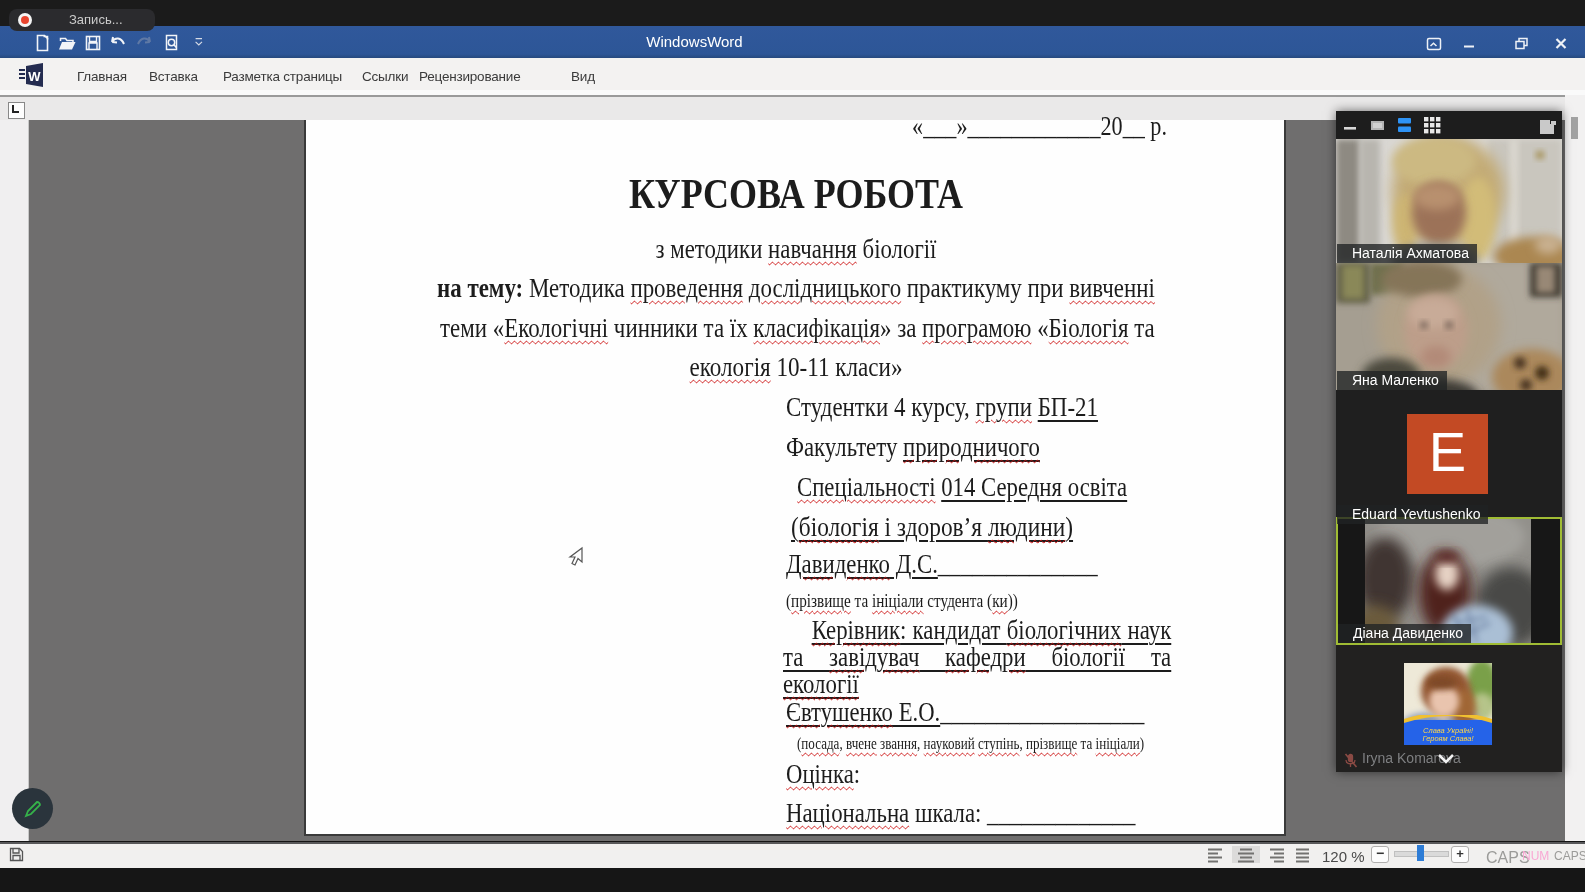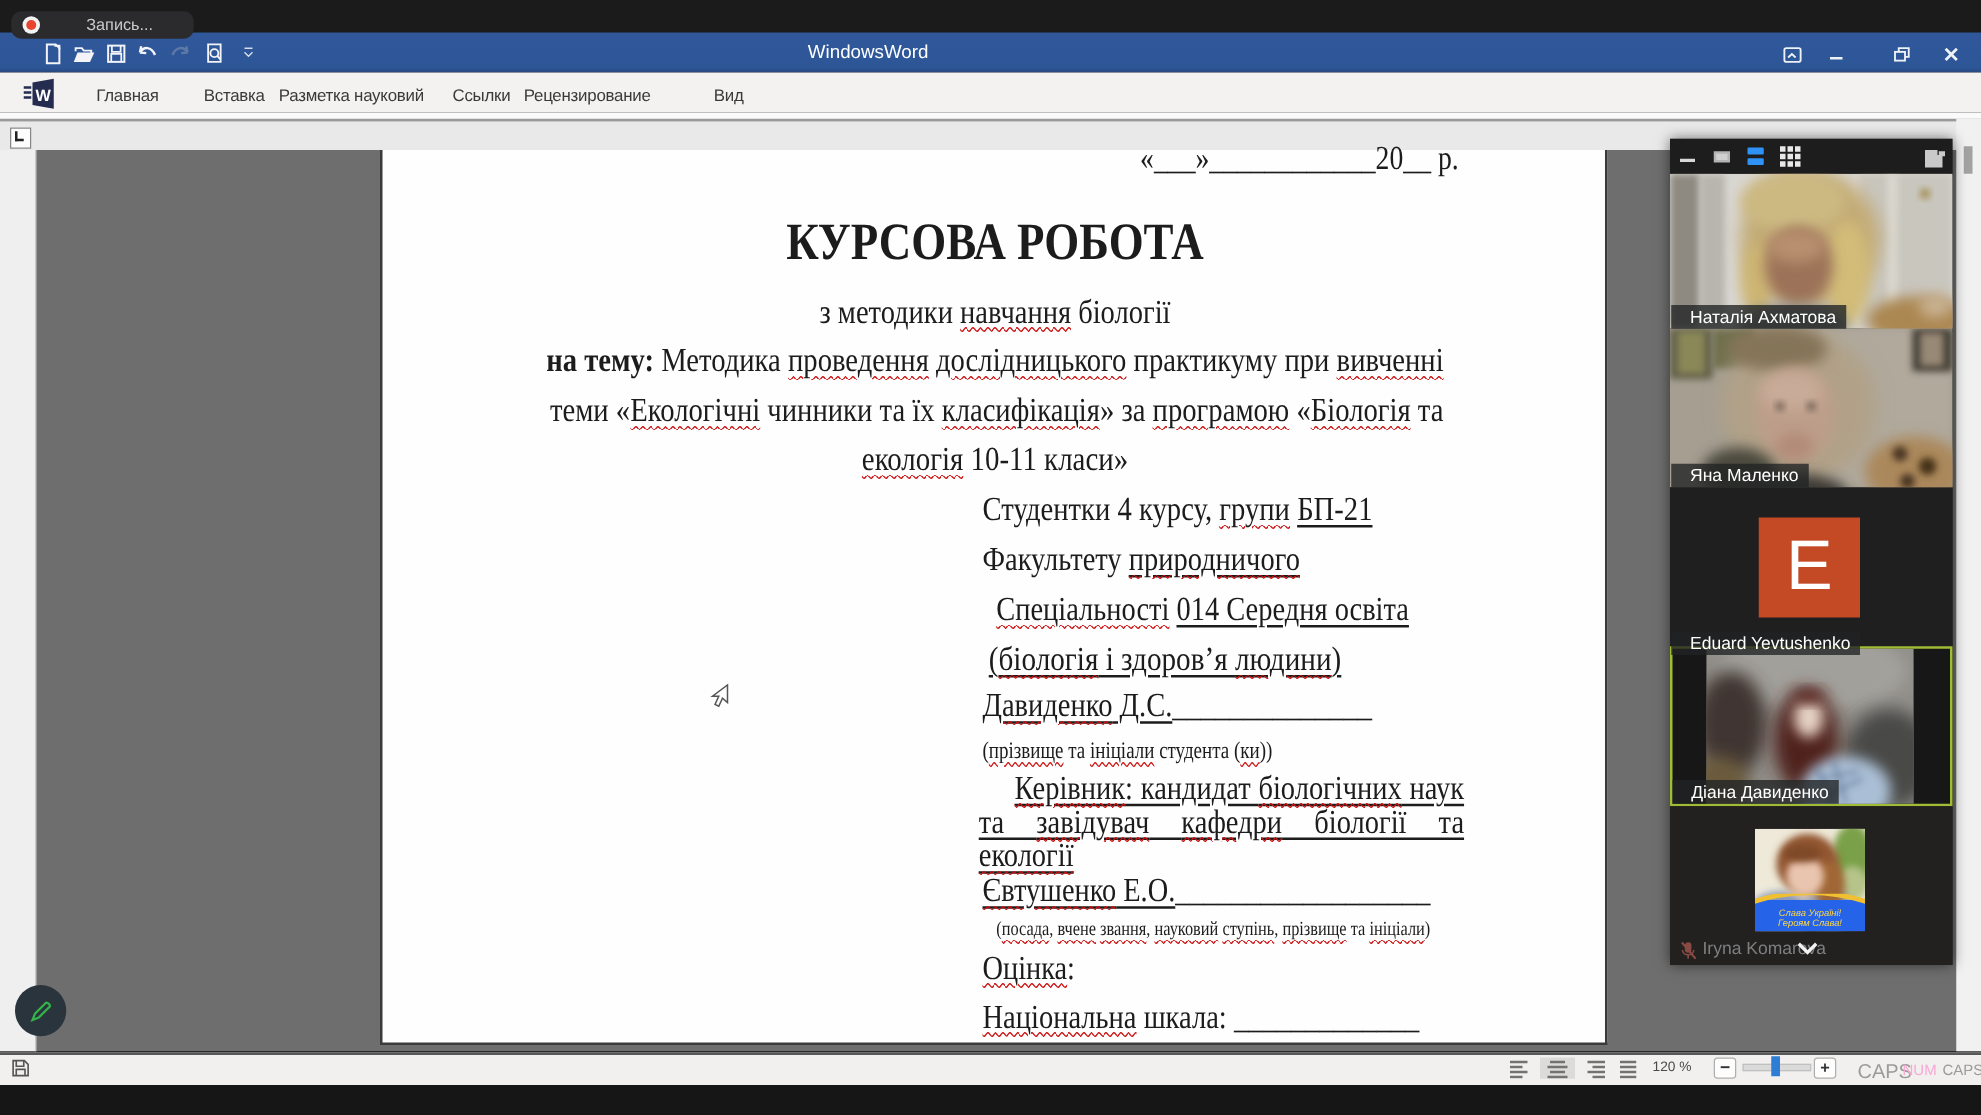--- a/index.html
+++ b/index.html
@@ -81,22 +81,22 @@
 <div class="abs" id="tabstrip2"></div>
 <div class="abs" id="ruler"></div>
 <svg class="abs" style="left:17px;top:62px" width="28" height="26" viewBox="0 0 28 26">
 <g stroke="#242c50" stroke-width="2">
 <path d="M2 8 h6 M2 12 h6 M2 16 h6"></path>
 </g>
 <path d="M9 4 L26 1 L26 25 L9 22 Z" fill="#242c50"></path>
 <text x="17.5" y="18.5" font-size="13" font-weight="bold" fill="#fff" text-anchor="middle" font-family="Liberation Sans">W</text>
 </svg>
 <span class="abs tab" style="left:77px">Главная</span>
-<span class="abs tab" style="left:163px">Вставка</span>
-<span class="abs tab" style="left:223px">Разметка науковий</span>
+<span class="abs tab" style="left:149px">Вставка</span>
+<span class="abs tab" style="left:223px">Разметка страницы</span>
 <span class="abs tab" style="left:362px">Ссылки</span>
 <span class="abs tab" style="left:419px">Рецензирование</span>
 <span class="abs tab" style="left:571px">Вид</span>
 <div class="abs" id="docarea"></div>
 <div class="abs" id="leftstrip"></div>
 <div class="abs" id="page"></div>
 <div class="abs" id="rightstrip"></div>
 <div class="abs" id="vthumb"></div>
 <div class="abs" id="lbox"></div>
 <div class="abs" id="lglyph"></div>
@@ -111,21 +111,21 @@
   </svg>
 <svg class="abs" style="left:1206px;top:846px" width="104" height="17" viewBox="0 0 104 17">
 <rect x="26" y="-2" width="28" height="21" fill="#dcdbda"></rect>
 <g stroke="#737270" stroke-width="2">
 <path d="M2 3.5 h14 M2 7.5 h10 M2 11.5 h14 M2 15.5 h10"></path>
 <path d="M34 3.5 h12 M32 7.5 h16 M34 11.5 h12 M32 15.5 h16"></path>
 <path d="M64 3.5 h14 M68 7.5 h10 M64 11.5 h14 M68 15.5 h10"></path>
 <path d="M90 3.5 h13 M90 7.5 h13 M90 11.5 h13 M90 15.5 h13"></path>
 </g>
 </svg>
-<span class="abs" style="left:1322px;top:848px;font-size:11px;color:#4a4a4a">120 %</span>
+<span class="abs" style="left:1322px;top:848px;font-size:15px;color:#4a4a4a">120 %</span>
 <div class="abs" style="left:1371px;top:846px;width:16px;height:15px;background:#fdfdfd;border:1px solid #b0afae;border-radius:3px;text-align:center;line-height:13px;color:#333;font-size:14px;font-weight:bold">−</div>
 <div class="abs" style="left:1394px;top:851px;width:53px;height:4px;background:#dadada;border:1px solid #c0c0c0"></div>
 <div class="abs" style="left:1417px;top:845px;width:7px;height:16px;background:#2d7cd6"></div>
 <div class="abs" style="left:1451px;top:846px;width:16px;height:15px;background:#fdfdfd;border:1px solid #b0afae;border-radius:3px;text-align:center;line-height:14px;color:#333;font-size:13px;font-weight:bold">+</div>
 <span class="abs" style="left:1486px;top:849px;font-size:16px;color:#9b9b99">CAPS</span>
 <span class="abs" style="left:1522px;top:849px;font-size:12px;color:#f9a8d4">NUM</span>
 <span class="abs" style="left:1554px;top:849px;font-size:12px;color:#9b9b99">CAPS</span>
 <div class="abs" id="annbtn"></div>
 <svg class="abs" style="left:22px;top:798px;z-index:31" width="22" height="22" viewBox="0 0 22 22">
     <path d="M4 18 l2-5 9-9 c1.5 0 3 1.5 3 3 l-9 9 z" fill="none" stroke="#35b24a" stroke-width="1.8"></path>

